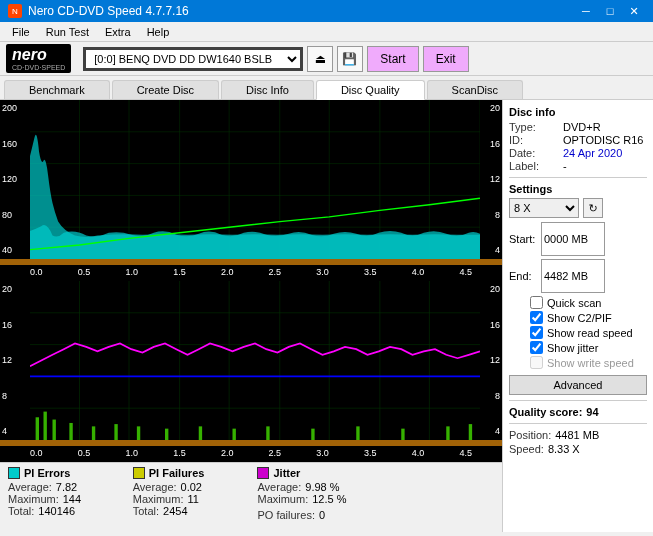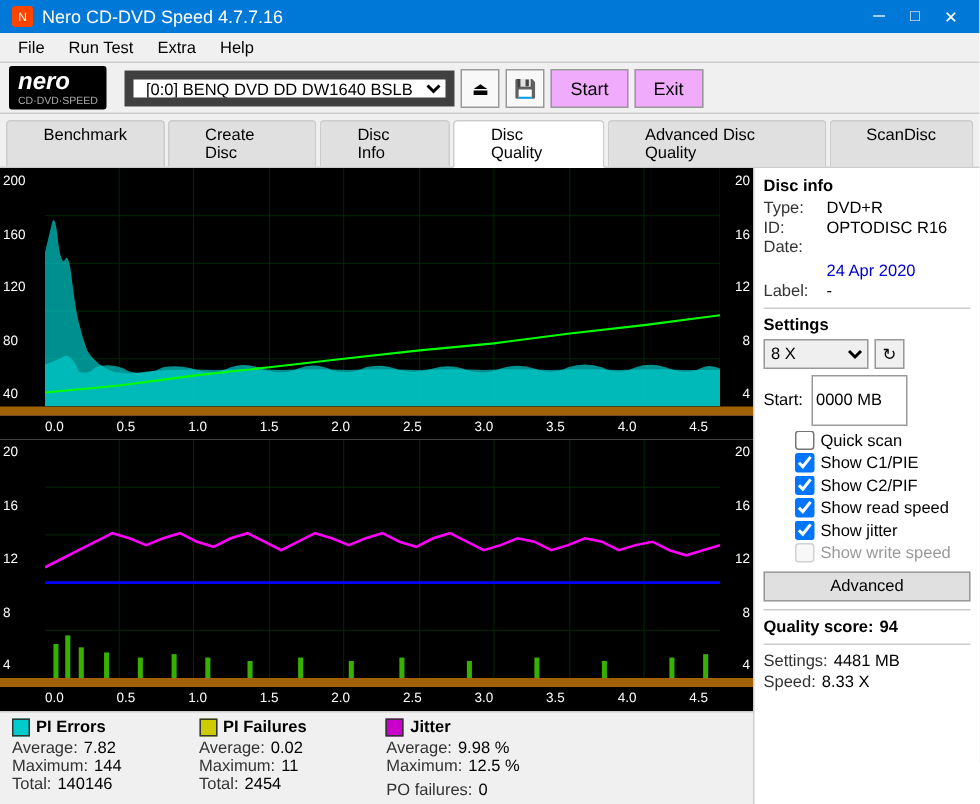--- a/index.html
+++ b/index.html
@@ -11,21 +11,21 @@
     .title-bar-icon { width: 14px; height: 14px; background: #ff4400; border-radius: 2px; display: flex; align-items: center; justify-content: center; font-size: 8px; color: white; }
     .title-bar-controls { display: flex; gap: 2px; }
     .title-btn { width: 22px; height: 18px; background: transparent; border: none; color: white; cursor: pointer; display: flex; align-items: center; justify-content: center; font-size: 11px; }
     
     
     .menu-bar { background: #f0f0f0; border-bottom: 1px solid #ccc; height: 20px; display: flex; align-items: center; padding: 0 4px; }
     .menu-item { padding: 2px 8px; cursor: pointer; font-size: 11px; }
     
     
     .toolbar { background: #f0f0f0; border-bottom: 1px solid #ccc; height: 34px; display: flex; align-items: center; padding: 2px 6px; gap: 4px; }
-    .drive-select { flex: 1; max-width: 220px; height: 24px; font-size: 11px; border: 6px solid #404040; background: white; padding: 0 4px; }
+    .drive-select { flex: 1; max-width: 220px; height: 24px; font-size: 11px; border: 3px solid #404040; background: white; padding: 0 4px; }
     .toolbar-btn { height: 26px; min-width: 26px; border: 1px solid #999; background: #f8f8f8; cursor: pointer; display: flex; align-items: center; justify-content: center; font-size: 12px; }
     .toolbar-btn.large { padding: 0 12px; font-size: 12px; background: #f0abfc; }
     
     
     .tabs { background: #f0f0f0; border-bottom: 1px solid #ccc; display: flex; padding: 4px 4px 0; gap: 2px; }
     .tab { padding: 3px 24px; border: 1px solid #ccc; border-bottom: none; background: #e0e0e0; cursor: pointer; font-size: 11px; border-radius: 3px 3px 0 0; }
     .tab.active { background: white; border-bottom: 1px solid white; margin-bottom: -1px; }
     
     
     .main { display: flex; height: calc(536px - 22px - 20px - 34px - 28px); background: white; }
@@ -42,24 +42,24 @@
     .y-axis-right { position: absolute; right: 0; top: 0; bottom: 0; width: 22px; display: flex; flex-direction: column; justify-content: space-between; padding: 4px 2px; text-align: right; z-index: 5; }
     .y-label { color: white; font-size: 9px; line-height: 1; }
     
     
     .x-axis { height: 16px; background: black; display: flex; justify-content: space-between; padding: 2px 30px 2px 30px; }
     .x-label { color: white; font-size: 9px; }
     
     
     .side-panel { width: 150px; padding: 6px; font-size: 11px; overflow-y: auto; }
     .section-title { font-weight: bold; margin-bottom: 3px; color: #000; }
-    .info-row { display: flex; gap: 4px; margin-bottom: 1px; }
+    .info-row { display: flex; gap: 16px; margin-bottom: 1px; }
     .info-label { color: #333; min-width: 38px; }
     .info-value { color: #000; font-weight: normal; }
-    .info-value.blue { color: #0000cc; margin-top: 16px; }
+    .info-value.blue { color: #0000cc; }
     .divider { border-top: 1px solid #ccc; margin: 5px 0; }
     .settings-row { display: flex; align-items: center; gap: 4px; margin-bottom: 4px; }
     .speed-select { width: 70px; height: 20px; font-size: 11px; border: 1px solid #999; }
     .refresh-btn { width: 20px; height: 20px; border: 1px solid #999; background: #f0f0f0; cursor: pointer; font-size: 11px; display: flex; align-items: center; justify-content: center; }
     .mb-input { width: 64px; height: 18px; font-size: 11px; border: 1px solid #999; padding: 16px 2px; }
     .mb-row { display: flex; align-items: center; gap: 4px; margin-bottom: 3px; }
     .mb-label { min-width: 28px; }
     .checkbox-row { display: flex; align-items: center; gap: 4px; margin-bottom: 2px; padding-left: 21px; }
     .checkbox-row input { margin: 0; }
     .advanced-btn { width: 100%; padding: 3px; background: #e0e0e0; border: 1px solid #999; cursor: pointer; font-size: 11px; margin-top: 4px; }
@@ -121,21 +121,20 @@
   <button class="toolbar-btn" title="Save">💾</button>
   <button class="toolbar-btn large">Start</button>
   <button class="toolbar-btn large">Exit</button>
 </div>
 
 <div class="tabs">
   <div class="tab">Benchmark</div>
   <div class="tab">Create Disc</div>
   <div class="tab">Disc Info</div>
   <div class="tab active">Disc Quality</div>
-  <div class="tab">Advanced Disc Quality</div>
   <div class="tab">ScanDisc</div>
 </div>
 
 <div class="main">
 
   <div class="chart-area">
 
     <div class="chart-container" style="height: 180px;">
       <div class="chart-wrap">
         <div class="y-axis-left">
@@ -352,30 +351,30 @@
         <option>2 X</option>
         <option>4 X</option>
         <option>Maximum</option>
       </select>
       <button class="refresh-btn">↻</button>
     </div>
     <div class="mb-row">
       <span class="mb-label">Start:</span>
       <input class="mb-input" type="text" value="0000 MB" style="">
     </div>
+    <div class="mb-row">
+      <span class="mb-label">End:</span>
+      <input class="mb-input" type="text" value="4482 MB" style="">
+    </div>
     <div class="checkbox-row">
       <input type="checkbox" style="">
       <span>Quick scan</span>
     </div>
     <div class="checkbox-row">
       <input type="checkbox" checked="" style="">
-      <span>Show C1/PIE</span>
-    </div>
-    <div class="checkbox-row">
-      <input type="checkbox" checked="" style="">
       <span>Show C2/PIF</span>
     </div>
     <div class="checkbox-row">
       <input type="checkbox" checked="" style="">
       <span>Show read speed</span>
     </div>
     <div class="checkbox-row">
       <input type="checkbox" checked="" style="">
       <span>Show jitter</span>
     </div>
@@ -391,21 +390,21 @@
     <div class="score-row">
       <span class="score-label">Quality score:</span>
       <span class="score-value">94</span>
     </div>
     
     <div class="divider"></div>
     
     
     <div class="progress-area">
       <div class="progress-row">
-        <span class="stat-label">Settings:</span>
+        <span class="stat-label">Position:</span>
         <span class="stat-value">4481 MB</span>
       </div>
       <div class="progress-row">
         <span class="stat-label">Speed:</span>
         <span class="stat-value">8.33 X</span>
       </div>
     </div>
   </div>
 </div>
 

